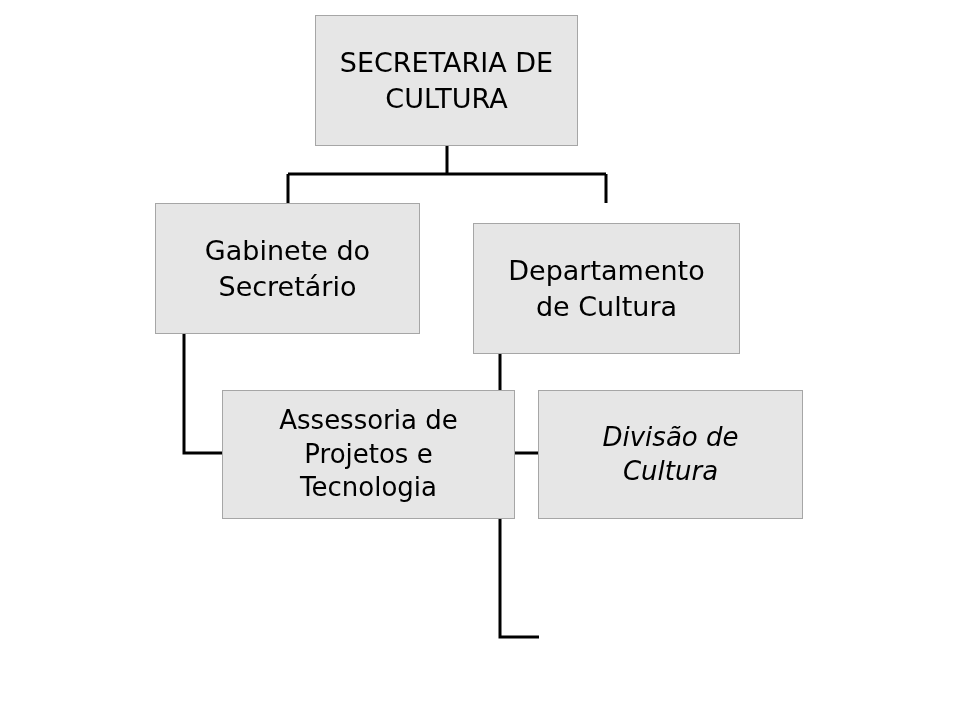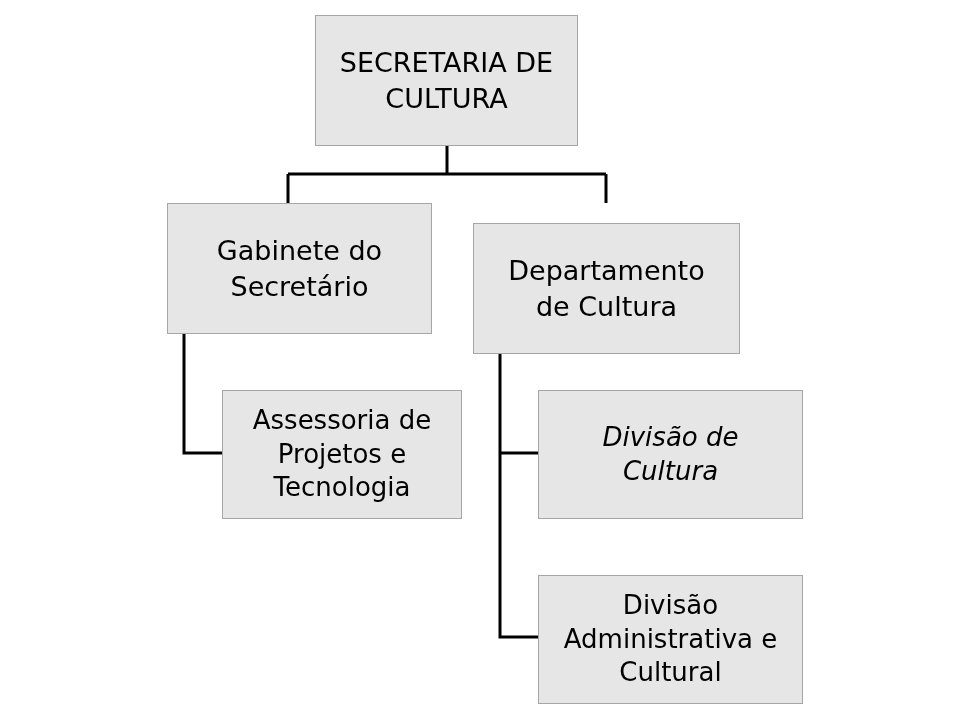--- a/index.html
+++ b/index.html
@@ -46,34 +46,33 @@
     width: 263px;
     height: 131px;
     font-size: 27px;
   }
   .node-gabinete {
     left: 155px;
     top: 203px;
     width: 265px;
     height: 131px;
     font-size: 27px;
-    margin-left: 12px;
   }
   .node-departamento {
     left: 473px;
     top: 203px;
     width: 267px;
     height: 131px;
     font-size: 27px;
     margin-top: 20px;
   }
   .node-assessoria {
     left: 222px;
     top: 390px;
-    width: 240px;
+    width: 293px;
     height: 129px;
     font-size: 26px;
   }
   .node-divisao-cultura {
     left: 538px;
     top: 390px;
     width: 265px;
     height: 129px;
     font-size: 26px;
     font-style: italic;
@@ -108,17 +107,14 @@
   <div class="node node-departamento">Departamento
 de Cultura</div>
 
   <div class="node node-assessoria">Assessoria de
 Projetos e
 Tecnologia</div>
 
   <div class="node node-divisao-cultura">Divisão de
 Cultura</div>
 
-  <div class="node node-divisao-admin">Divisão
-Administrativa e
-Cultural</div>
 
 </div>
 
 </body></html>

